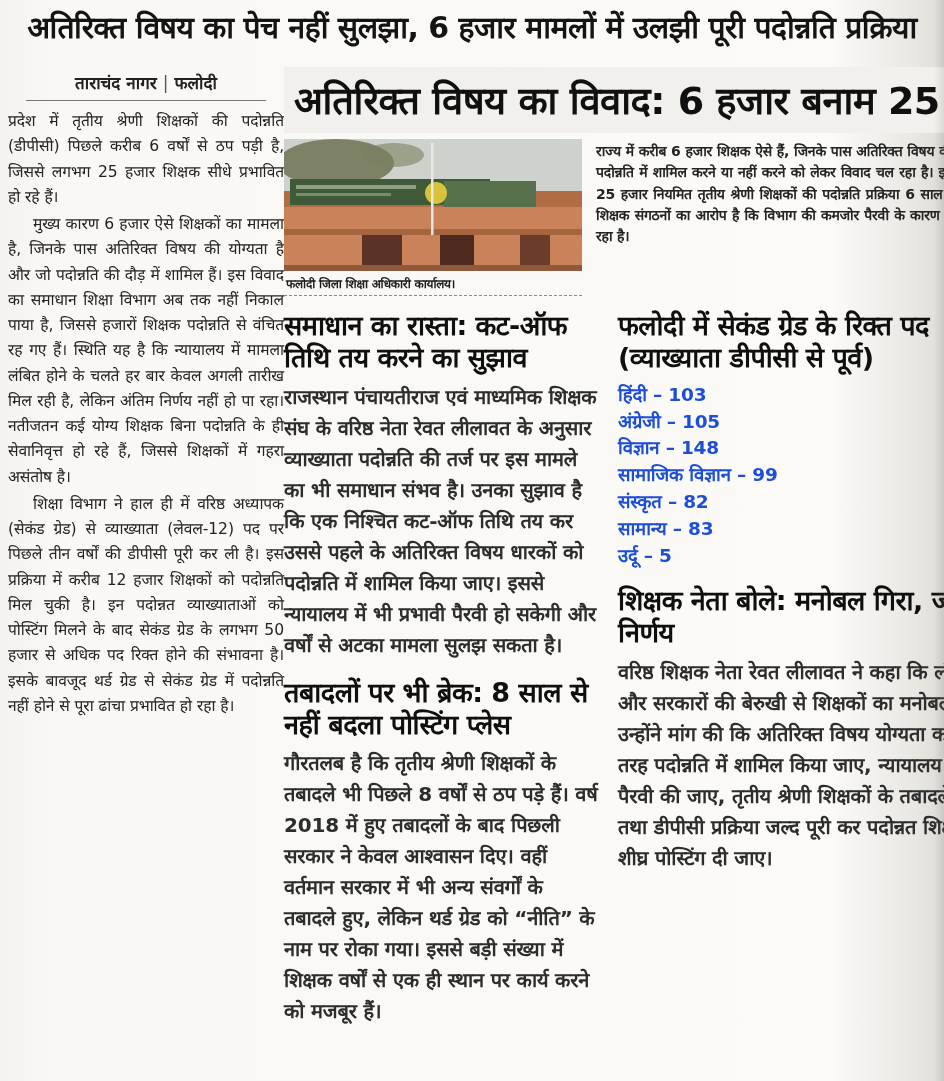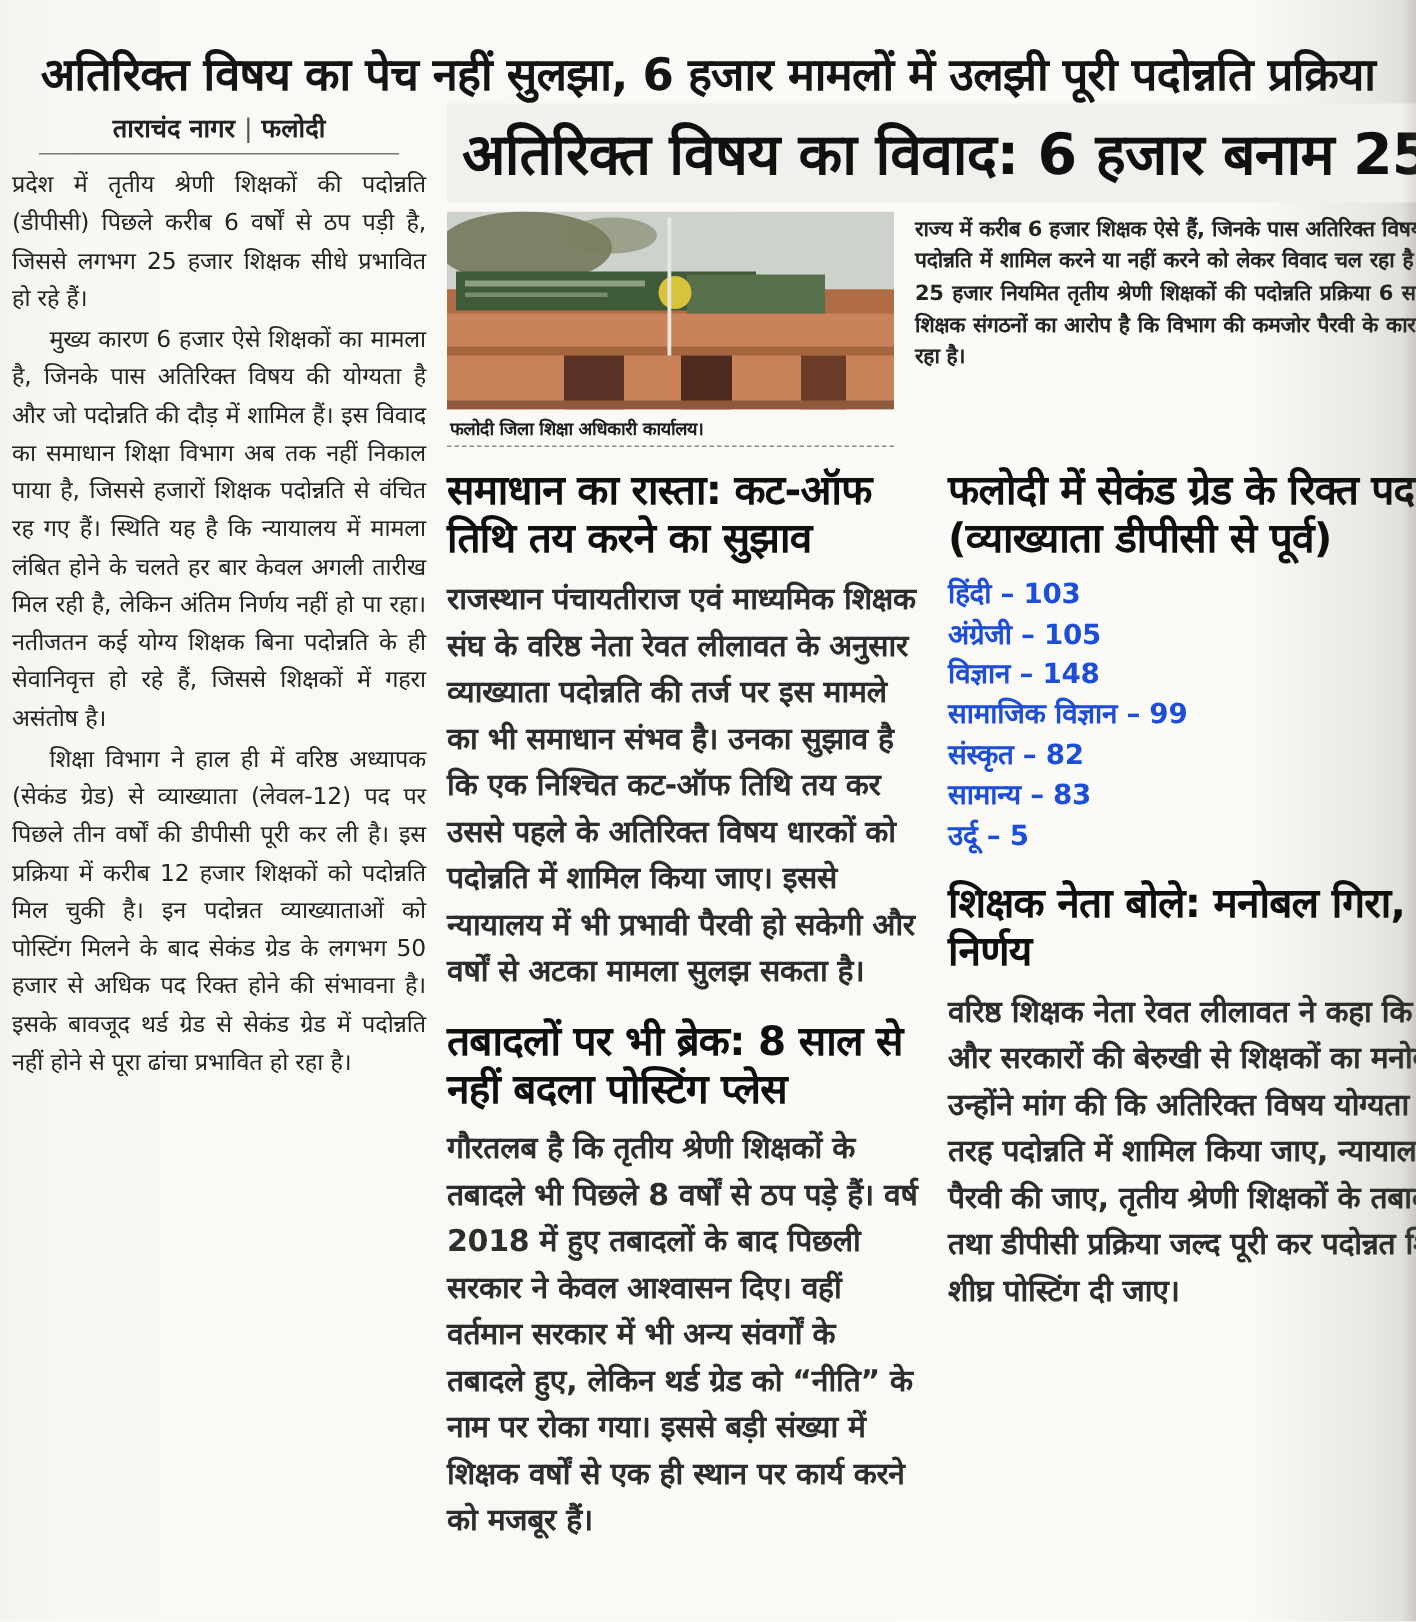--- a/index.html
+++ b/index.html
@@ -4,36 +4,36 @@
 <style>
   * { margin: 0; padding: 0; box-sizing: border-box; }
   html, body { width: 944px; }
   body {
     width: 944px; height: 1081px;
     overflow: hidden;
     background: linear-gradient(90deg, #f5f3ef 0%, #faf8f5 6%, #fbfaf7 88%, #e9e7e2 97%, #dedcd7 100%);
     font-family: "DejaVu Sans", sans-serif;
     color: #1c1c1c;
   }
-  .page { width: 944px; height: 1081px; padding: 24px 8px 0 8px; position: relative; }
+  .page { width: 944px; height: 1081px; padding: 2px 8px 0 8px; position: relative; }
 
   
   .kicker {
     font-size: 30px; font-weight: bold; text-align: center;
     letter-spacing: -0.5px; color: #141414; white-space: nowrap;
     margin-top: 4px;
   }
   .headline { text-align: center; margin: 10px 0 6px 0; }
   .headline-line {
     font-size: 62px; font-weight: bold; line-height: 1.22;
     letter-spacing: -1.5px; color: #0e0e0e; white-space: nowrap;
   }
 
   
-  .content { display: grid; grid-template-columns: 276px 1fr; column-gap: 14px; margin-top: 0; }
+  .content { display: grid; grid-template-columns: 276px 1fr; margin-top: 20px; }
 
   
   .byline {
     text-align: center; font-weight: bold; font-size: 17px; color: #222;
     padding-bottom: 6px; margin: 4px 18px 8px 18px;
     border-bottom: 1.5px solid #777;
   }
   .byline .sep { color: #555; padding: 0 6px; font-weight: normal; }
   .body-copy p {
     font-size: 15.6px; line-height: 1.62; text-align: justify; color: #232323;

